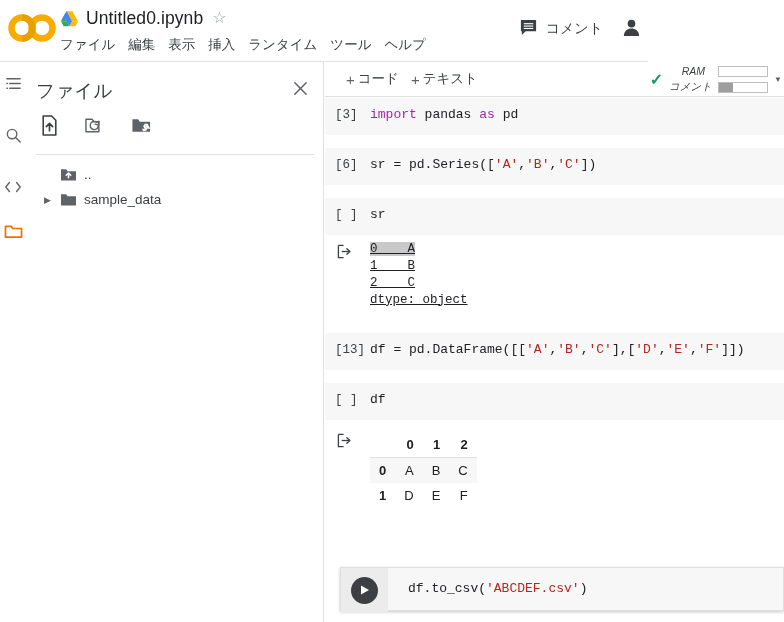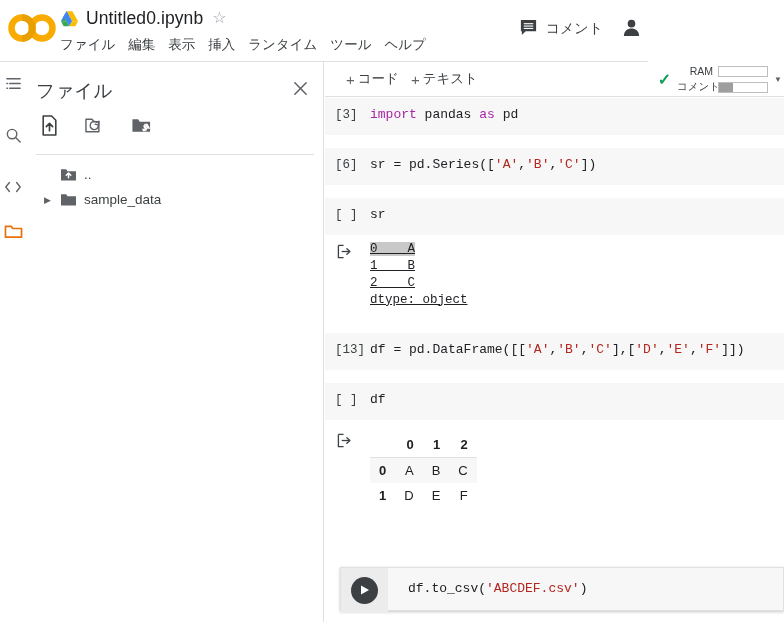--- a/index.html
+++ b/index.html
@@ -114,21 +114,21 @@
   }
   .add-plus { font-size: 15px; color: #5f6368; line-height: 1; }
   #first-add { margin-left: 15px; }
 
   #status-area {
     position: absolute; right: 0px; top: 0px; height: 35px;
     display: flex; align-items: center; gap: 6px;
   }
   #check-icon { color: #0f9d58; font-size: 16px; line-height: 1; font-weight: bold; }
   #gauges { display: flex; flex-direction: column; gap: 3px; }
-  .gauge-row { display: flex; align-items: center; gap: 5px; }
+  .gauge-row { display: flex; align-items: center; gap: 13px; font-style: italic; }
   .gauge-label { font-size: 10.5px; color: #3c4043; width: 36px; text-align: right; white-space: nowrap; }
   .gauge-track {
     width: 50px; height: 11px; border: 1px solid #bdbdbd; background: #fff; position: relative;
   }
   .gauge-fill { position: absolute; left: 0; top: 0; bottom: 0; background: #9e9e9e; }
   #status-caret { font-size: 8px; color: #5f6368; margin-right: 2px; }
 
   #cells { position: absolute; left: 0; top: 36px; width: 459px; }
 
   .cell { position: relative; width: 459px; }

